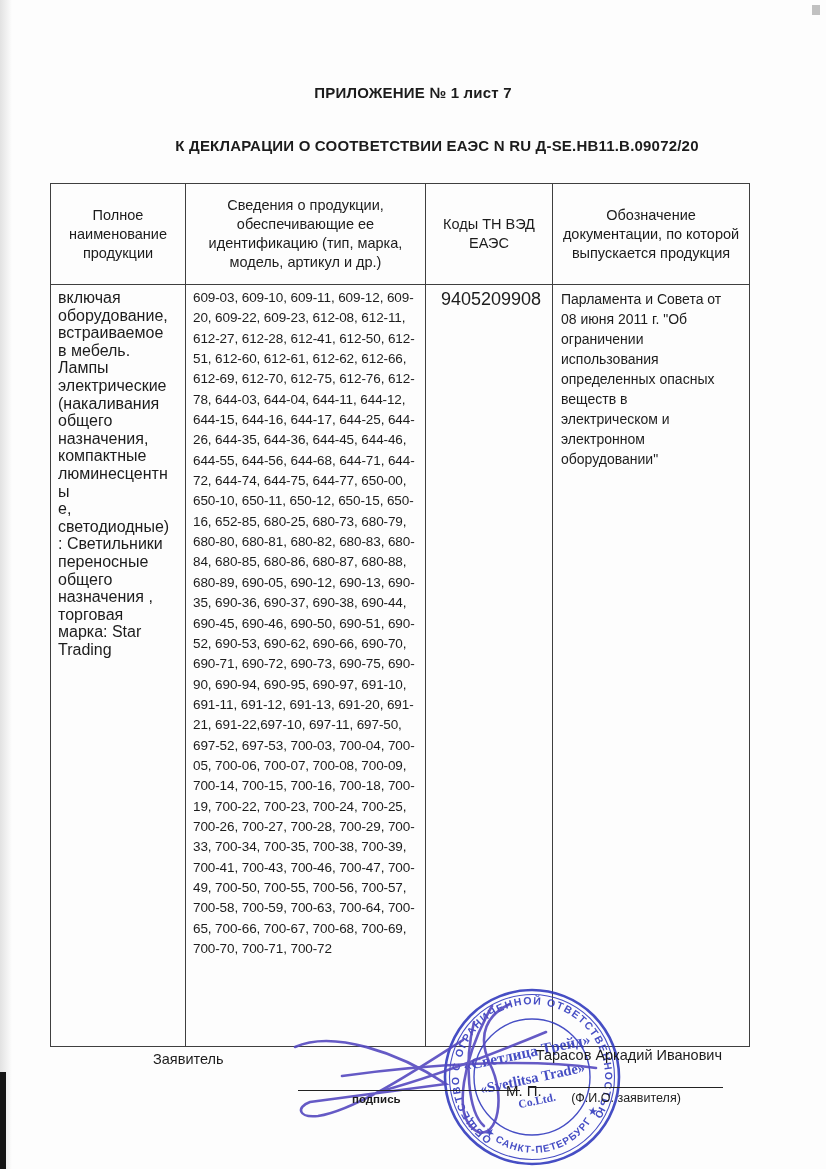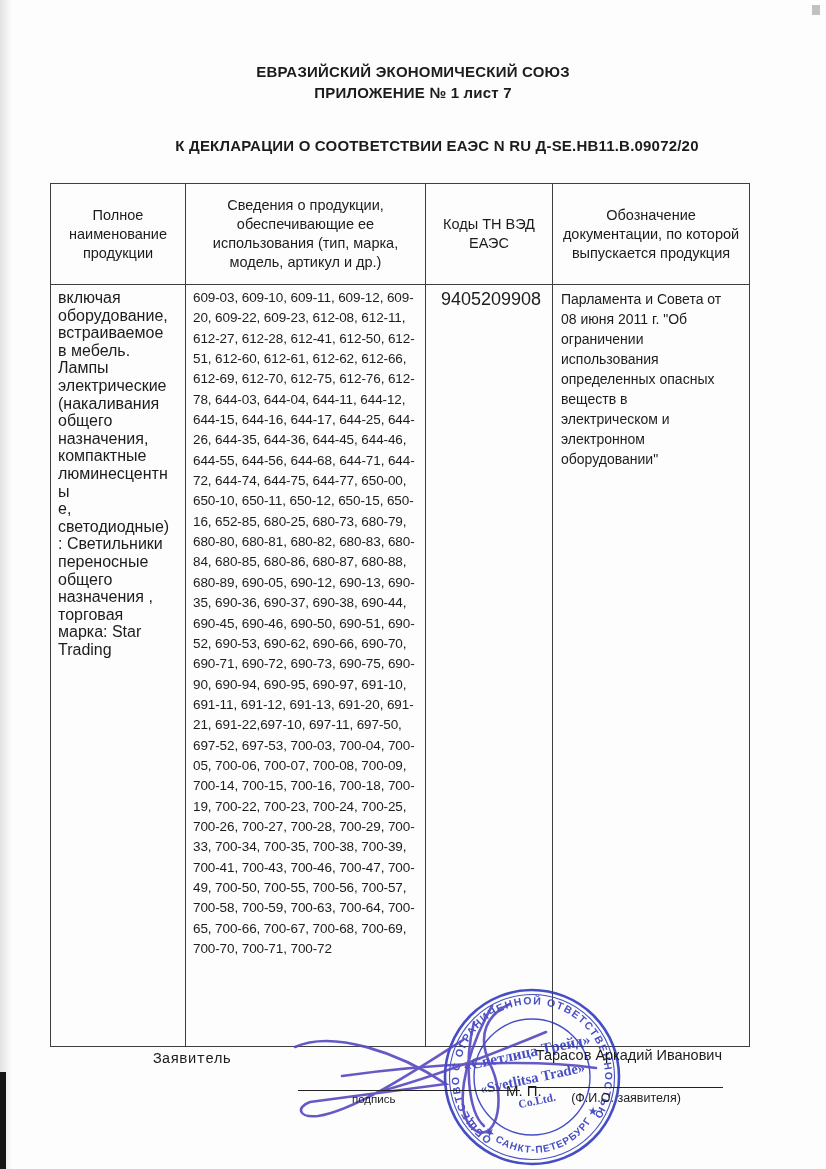--- a/index.html
+++ b/index.html
@@ -32,23 +32,23 @@
   .decl th {
     font-weight:normal; font-size:14.5px; line-height:19px;
     text-align:center; vertical-align:middle; padding:6px 6px; height:88px;
   }
   .decl td { vertical-align:top; height:757px; }
   td.c-name  { font-size:16px; line-height:17.6px; padding:4px 14px 0 7px; white-space:pre-wrap; overflow-wrap:break-word;margin-left:10px; }
   td.c-codes { font-size:13.5px; line-height:20.35px; letter-spacing:-0.1px; padding:3px 2px 0 7px; }
   td.c-tnved { font-size:18px;   padding:4px 2px 0 6px; text-align:center; }
   td.c-docs  { font-size:14px;   line-height:20px; padding:4px 26px 0 8px; }
 
-  .footer-label   { position:absolute; left:153px; top:1051px; font-size:14.5px; z-index:6;font-family:Liberation Mono, monospace; }
+  .footer-label   { position:absolute; left:153px; top:1051px; font-size:14.5px; z-index:6; }
   .sig-line       { position:absolute; left:298px; top:1090px; width:222px; border-top:1.6px solid #222; z-index:6; }
-  .podpis-label   { position:absolute; left:352px; top:1093px; font-size:11.5px; font-weight:400; z-index:6; }
+  .podpis-label   { position:absolute; left:352px; top:1093px; font-size:11.5px; font-weight:700; z-index:6; }
   .mp-label       { position:absolute; left:506px; top:1082px; font-size:15px; z-index:6; }
   .fio-line       { position:absolute; left:528px; top:1087px; width:195px; border-top:1.6px solid #222; z-index:6; }
   .applicant-name { position:absolute; left:530px; top:1046px; width:192px; text-align:right; font-size:14.5px; line-height:19px; z-index:6; }
   .fio-caption    { position:absolute; left:530px; top:1091px; width:192px; text-align:center; font-size:12.5px; z-index:6; }
 
   .stamp-svg { position:absolute; left:428px; top:985px; z-index:4; opacity:.88; }
   .sign-svg  { position:absolute; left:278px; top:992px; z-index:5; opacity:.9; }
   .stamp-ring-text   { font-family:"Liberation Sans", sans-serif; font-size:10.5px; font-weight:bold; letter-spacing:1.4px; }
   .stamp-city-text   { font-family:"Liberation Sans", sans-serif; font-size:10px;  font-weight:bold; letter-spacing:1px; }
   .stamp-center-1 { font-family:"Liberation Serif", serif; font-size:15.5px; font-weight:bold; }
@@ -57,35 +57,34 @@
 </style>
 </head>
 <body>
 
 <div class="page">
 
   <div class="edge-left"></div>
   <div class="edge-black"></div>
   <div class="mark-tr"></div>
 
-  <div class="title title-1">ЕВРАЗИЙСКИЙ ЭКОНОМИЧЕСКИЙ СОЮЗ</div>
   <div class="title title-2">ПРИЛОЖЕНИЕ № 1 лист 7</div>
   <div class="title title-3">К ДЕКЛАРАЦИИ О СООТВЕТСТВИИ ЕАЭС N RU Д-SE.НВ11.В.09072/20</div>
 
   <table class="decl">
     <colgroup>
       <col style="width:135px">
         <col style="width:240px">
         <col style="width:127px">
         <col style="width:197px">
     </colgroup>
     <thead>
       <tr>
         <th>Полное наименование продукции</th>
-        <th>Сведения о продукции, обеспечивающие ее использования (тип, марка, модель, артикул и др.)</th>
+        <th>Сведения о продукции, обеспечивающие ее идентификацию (тип, марка, модель, артикул и др.)</th>
         <th>Коды ТН ВЭД ЕАЭС</th>
         <th>Обозначение документации, по которой выпускается продукция</th>
       </tr>
     </thead>
     <tbody>
       <tr>
         <td class="c-name">включая оборудование, встраиваемое в мебель.  Лампы электрические (накаливания общего назначения, компактные люминесцентны
 е, светодиодные): Светильники переносные общего назначения , торговая марка: Star Trading</td>
         <td class="c-codes">609-03, 609-10, 609-11, 609-12, 609-20, 609-22, 609-23, 612-08, 612-11, 612-27, 612-28, 612-41, 612-50, 612-51, 612-60, 612-61, 612-62, 612-66, 612-69, 612-70, 612-75, 612-76, 612-78, 644-03, 644-04, 644-11, 644-12, 644-15, 644-16, 644-17, 644-25, 644-26, 644-35, 644-36, 644-45, 644-46, 644-55, 644-56, 644-68, 644-71, 644-72, 644-74, 644-75, 644-77, 650-00, 650-10, 650-11, 650-12, 650-15, 650-16, 652-85, 680-25, 680-73, 680-79, 680-80, 680-81, 680-82, 680-83, 680-84, 680-85, 680-86, 680-87, 680-88, 680-89, 690-05, 690-12, 690-13, 690-35, 690-36, 690-37, 690-38, 690-44, 690-45, 690-46, 690-50, 690-51, 690-52, 690-53, 690-62, 690-66, 690-70, 690-71, 690-72, 690-73, 690-75, 690-90, 690-94, 690-95, 690-97, 691-10, 691-11, 691-12, 691-13, 691-20, 691-21, 691-22,697-10, 697-11, 697-50, 697-52, 697-53, 700-03, 700-04, 700-05, 700-06, 700-07, 700-08, 700-09, 700-14, 700-15, 700-16, 700-18, 700-19, 700-22, 700-23, 700-24, 700-25, 700-26, 700-27, 700-28, 700-29, 700-33, 700-34, 700-35, 700-38, 700-39, 700-41, 700-43, 700-46, 700-47, 700-49, 700-50, 700-55, 700-56, 700-57, 700-58, 700-59, 700-63, 700-64, 700-65, 700-66, 700-67, 700-68, 700-69, 700-70, 700-71, 700-72</td>
         <td class="c-tnved">9405209908</td>

